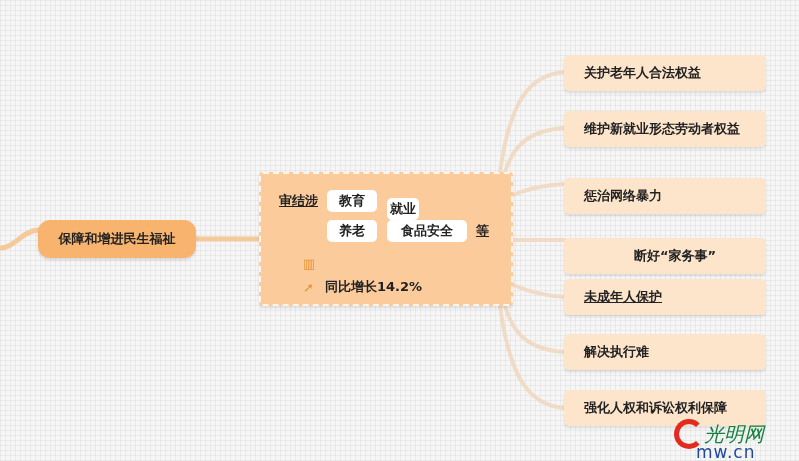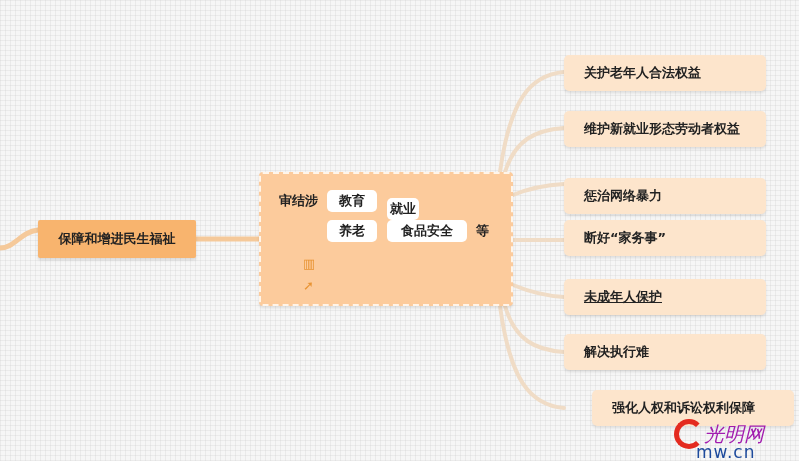--- a/index.html
+++ b/index.html
@@ -8,49 +8,49 @@
     font-family: "DejaVu Sans", sans-serif;
     background-color:#f6f6f6;
     background-image:
       linear-gradient(to right, rgba(200,200,200,0.25) 1px, transparent 1px),
       linear-gradient(to bottom, rgba(200,200,200,0.25) 1px, transparent 1px);
     background-size: 5px 5px;
   }
   svg.lines { position:absolute; left:0; top:0; width:799px; height:461px; }
   .root {
     position:absolute; left:38px; top:220px; width:158px; height:38px;
-    background:#f8b46e; border-radius:2px;
+    background:#f8b46e; border-radius:12px;
     box-shadow:0 2px 3px rgba(0,0,0,0.12);
     display:flex; align-items:center; justify-content:center;
     font-size:13px; font-weight:bold; color:#222;
   }
   .center {
     position:absolute; left:259px; top:172px; width:254px; height:134px;
     background:#fccb9c; border:2px dashed #fff5ea; box-sizing:border-box;
     border-radius:4px; box-shadow:0 2px 3px rgba(0,0,0,0.10);
   }
-  .lbl { position:absolute; font-size:13px; font-weight:bold; color:#222; }
+  .lbl { position:absolute; font-size:13px; font-weight:bold; color:#222;text-decoration:underline; }
   .tag {
     position:absolute; background:#fff; border-radius:5px; height:22px;
     display:flex; align-items:center; justify-content:center;
     font-size:13px; font-weight:bold; color:#222;
   }
   .stat { position:absolute; left:42px; display:flex; align-items:center; font-size:13px; font-weight:bold; color:#222; }
   .stat .ic { width:16px; margin-right:6px; color:#e89434; font-size:13px; }
   .leaf {
     position:absolute; left:564px; width:202px; height:36px;
     background:#fde5cc; border-radius:5px;
     box-shadow:0 2px 3px rgba(0,0,0,0.10);
     display:flex; align-items:center; padding-left:20px; box-sizing:border-box;
     font-size:13px; font-weight:bold; color:#222;
   }
   .logo { position:absolute; left:672px; top:415px; width:120px; height:46px; }
   .logo .g { position:absolute; left:2px; top:4px; width:30px; height:30px; border-radius:50%;
     border:5px solid #e42a1f; border-right-color:transparent; box-sizing:border-box; }
-  .logo .cn { position:absolute; left:32px; top:6px; font-family:"DejaVu Serif", serif; font-style:italic; font-size:20px; color:#a21caf; }
+  .logo .cn { position:absolute; left:32px; top:6px; font-family:"DejaVu Serif", serif; font-style:italic; font-size:20px; color:#15803d; }
   .logo .mw { position:absolute; left:24px; top:27px; font-size:17px; font-weight:normal; color:#1d4a9c; letter-spacing:1px; }
 </style>
 </head>
 <body>
 
 <svg class="lines">
   <g fill="none" stroke="#f5c99a" stroke-width="5" stroke-linecap="round">
     <path d="M0,248 C15,248 20,232 38,230"></path>
     <path d="M196,239 L259,239"></path>
   </g>
@@ -82,42 +82,43 @@
     </div>
   <div class="tag" style="left:126px;top:46px;width:80px;">
       <span>食品安全</span>
     </div>
   <span class="lbl" style="left:215px;top:48px;">等</span>
   <div class="stat" style="top:82px;">
     <span class="ic">▥</span>
   </div>
   <div class="stat" style="top:104px;">
     <span class="ic">➚</span>
+    <span>同比增长14.2%</span>
   </div>
 </div>
 
 <div class="leaf" style="top:55px;">
     <span>关护老年人合法权益</span>
   </div>
 <div class="leaf" style="top:111px;">
     <span>维护新就业形态劳动者权益</span>
   </div>
 <div class="leaf" style="top:178px;">
     <span>惩治网络暴力</span>
   </div>
-<div class="leaf" style="top:220px;">
+<div class="leaf" style="top:238px;justify-content:center;">
     <span>断好“家务事”</span>
   </div>
 <div class="leaf" style="top:279px;text-decoration:underline;">
     <span>未成年人保护</span>
   </div>
 <div class="leaf" style="top:334px;">
     <span>解决执行难</span>
   </div>
-<div class="leaf" style="top:390px;margin-left:28px;">
+<div class="leaf" style="top:390px;">
     <span>强化人权和诉讼权利保障</span>
   </div>
 
 <div class="logo">
   <div class="g"></div>
   <span class="cn">光明网</span>
   <span class="mw">mw.cn</span>
 </div>
 
 </body></html>

